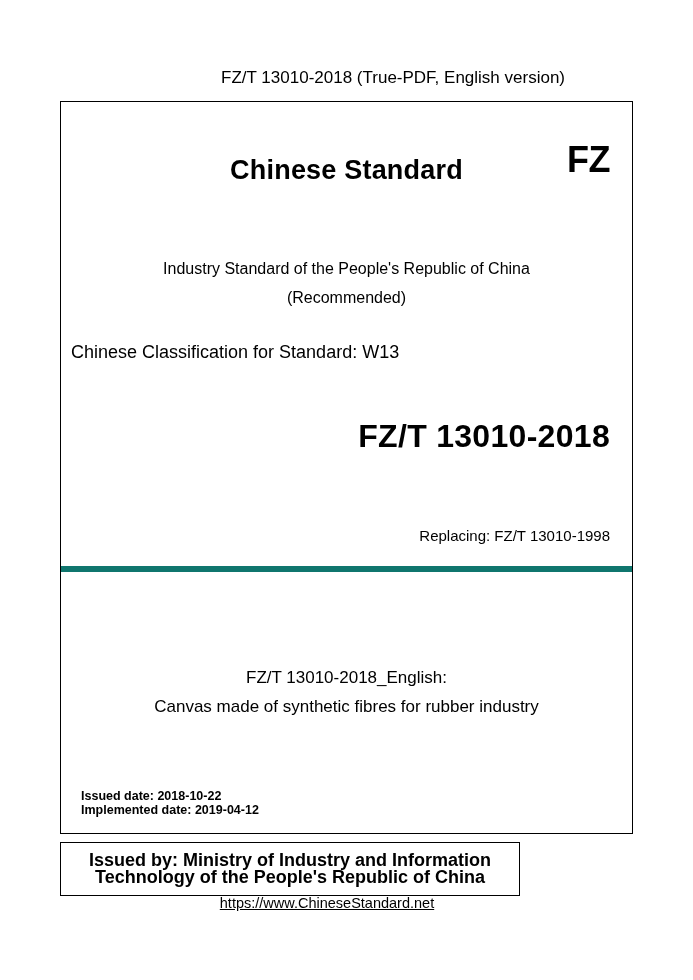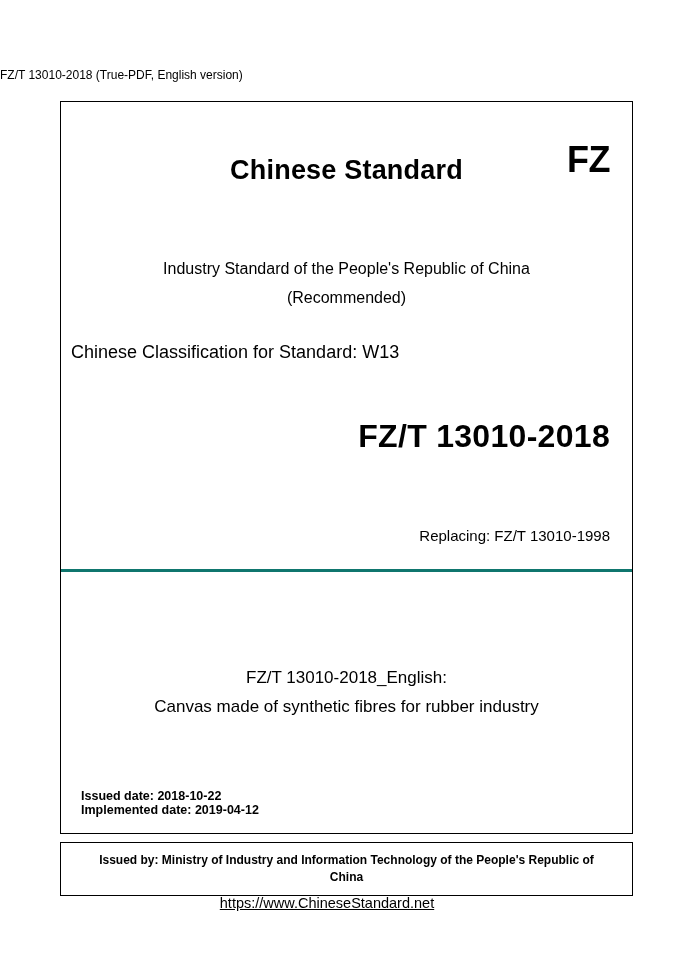--- a/index.html
+++ b/index.html
@@ -19,37 +19,37 @@
     position: relative;
     width: 693px;
     height: 980px;
     box-sizing: border-box;
   }
   .doc-header {
     position: absolute;
     top: 68px;
     left: 0;
     width: 565px;
-    text-align: left;
-    font-size: 12px;
+    text-align: right;
+    font-size: 17px;
     color: #000;
   }
   .frame {
     position: absolute;
     left: 60px;
     top: 101px;
     width: 573px;
     height: 733px;
     border: 1px solid #000;
     box-sizing: border-box;
   }
   .upper-box {
     position: relative;
     height: 470px;
-    border-bottom: 3px solid #0f766e;
+    border-bottom: 6px solid #0f766e;
     box-sizing: border-box;
   }
   .title-main {
     position: absolute;
     left: 0;
     top: 53px;
     width: 100%;
     text-align: center;
     font-size: 27px;
     font-weight: bold;
@@ -116,26 +116,26 @@
     display: flex;
     justify-content: space-between;
     font-size: 12.5px;
     font-weight: bold;
     flex-direction: column;
   }
   .issuer-box {
     position: absolute;
     left: 60px;
     top: 842px;
-    width: 573px;
+    width: 460px;
     box-sizing: border-box;
     border: 1px solid #000;
     padding: 9px 24px 9px 24px;
     text-align: center;
-    font-size: 12px;
+    font-size: 18px;
     font-weight: bold;
     line-height: 17px;
   }
   .footer-link {
     position: absolute;
     left: 0;
     top: 895px;
     width: 654px;
     text-align: center;
     font-size: 14.5px;

